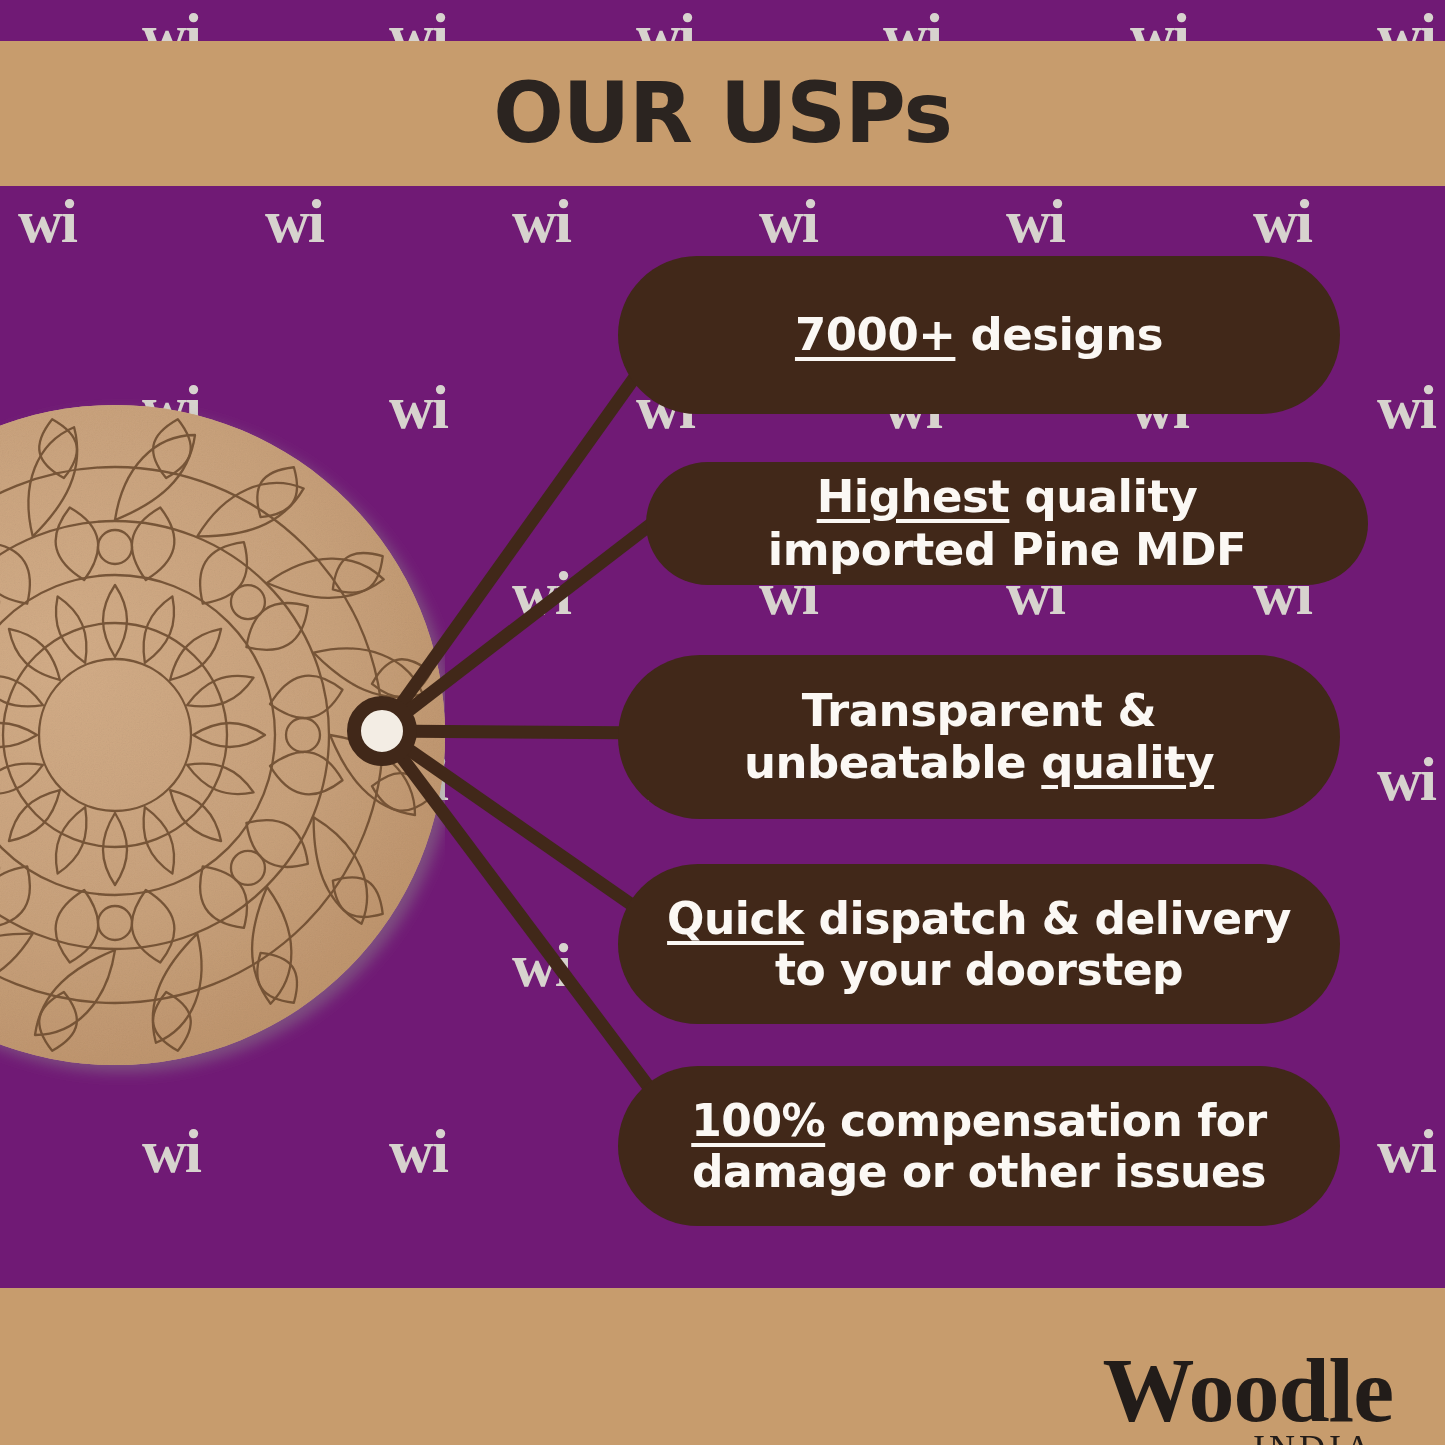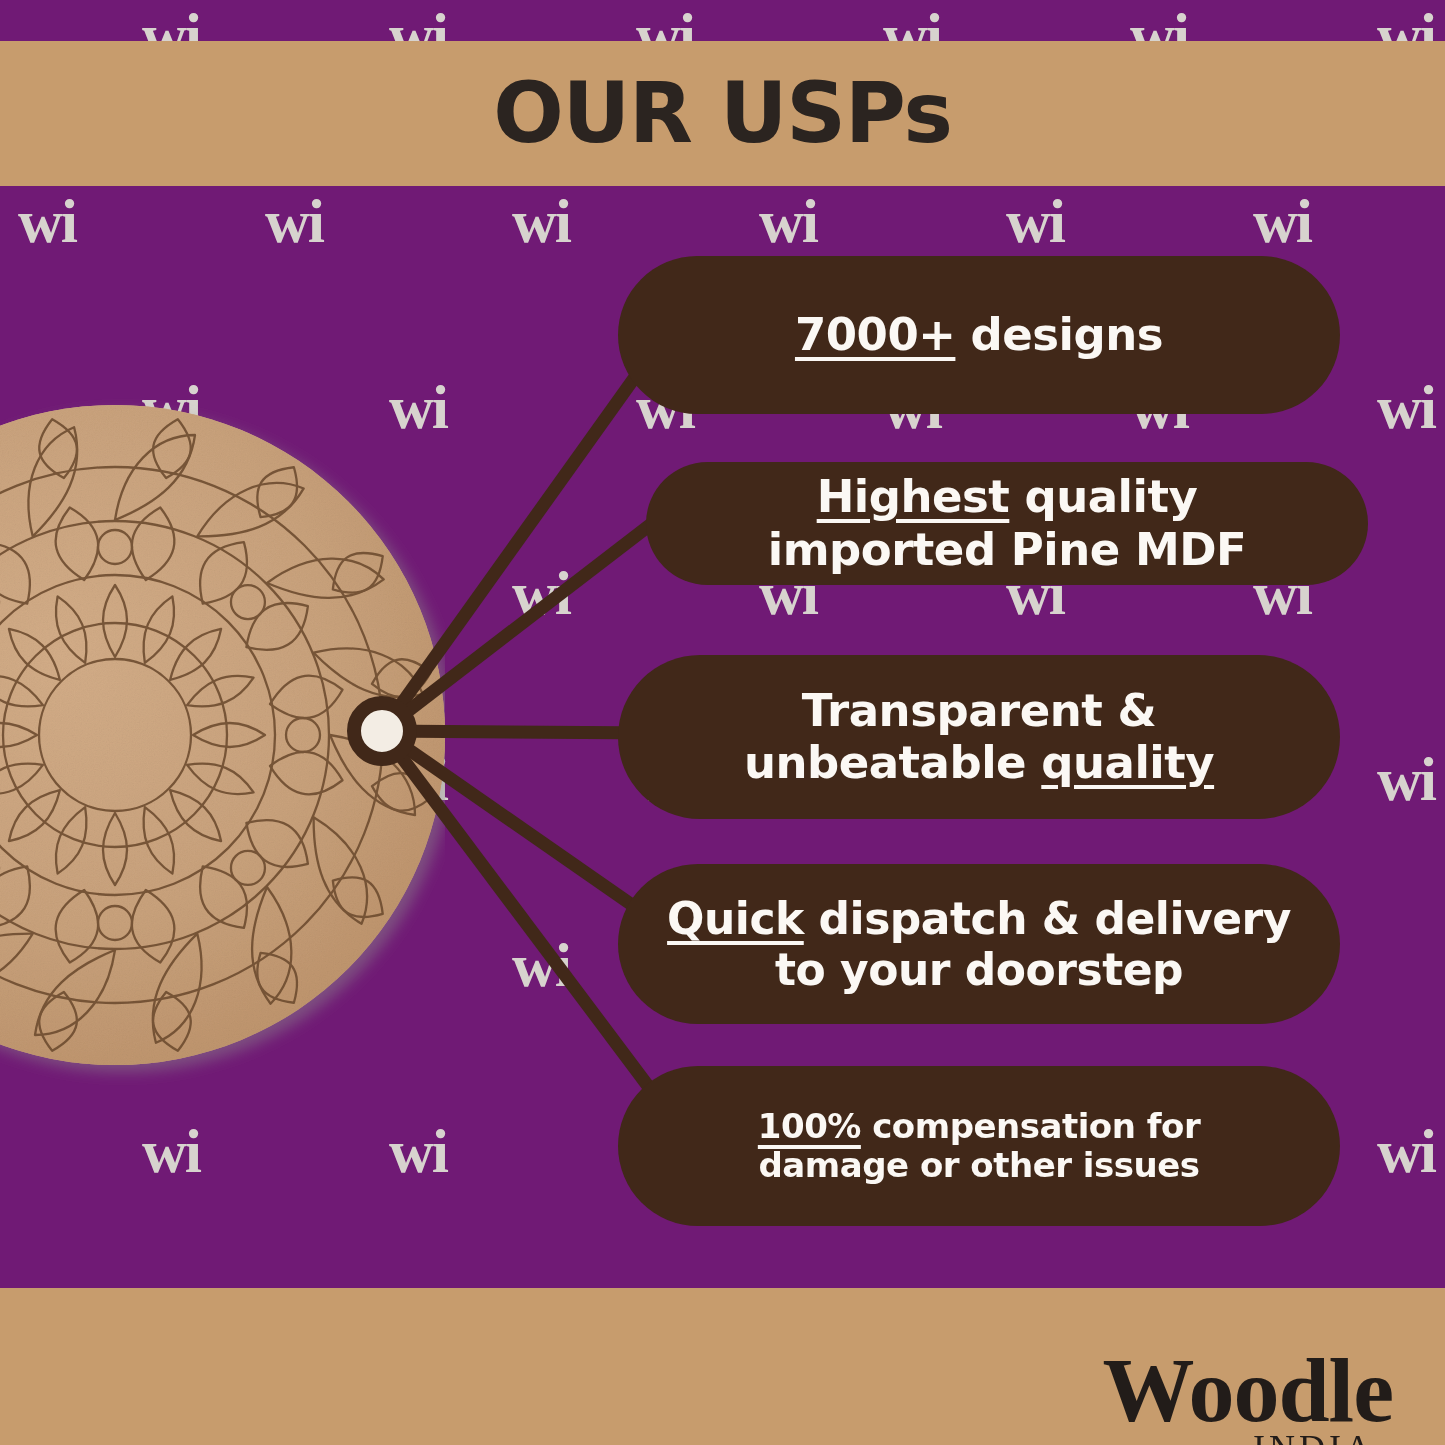--- a/index.html
+++ b/index.html
@@ -142,21 +142,21 @@
   .pill-1 { left: 618px; top: 256px;  width: 722px; height: 158px; }
   .pill-2 { left: 646px; top: 462px;  width: 722px; height: 123px; }
   .pill-3 { left: 618px; top: 655px;  width: 722px; height: 164px; }
   .pill-4 { left: 618px; top: 864px;  width: 722px; height: 160px; }
   .pill-5 { left: 618px; top: 1066px; width: 722px; height: 160px; }
 
   .pill-1 .pill-text { font-size: 45px; }
   .pill-2 .pill-text { font-size: 45px; }
   .pill-3 .pill-text { font-size: 45px; }
   .pill-4 .pill-text { font-size: 44px; }
-  .pill-5 .pill-text { font-size: 34px; }
+  .pill-5 .pill-text { font-size: 44px; }
 
   .u {
     text-decoration: underline;
     text-decoration-thickness: 4px;
     text-underline-offset: 7px;
   }
 </style>
 </head>
 <body>
 

